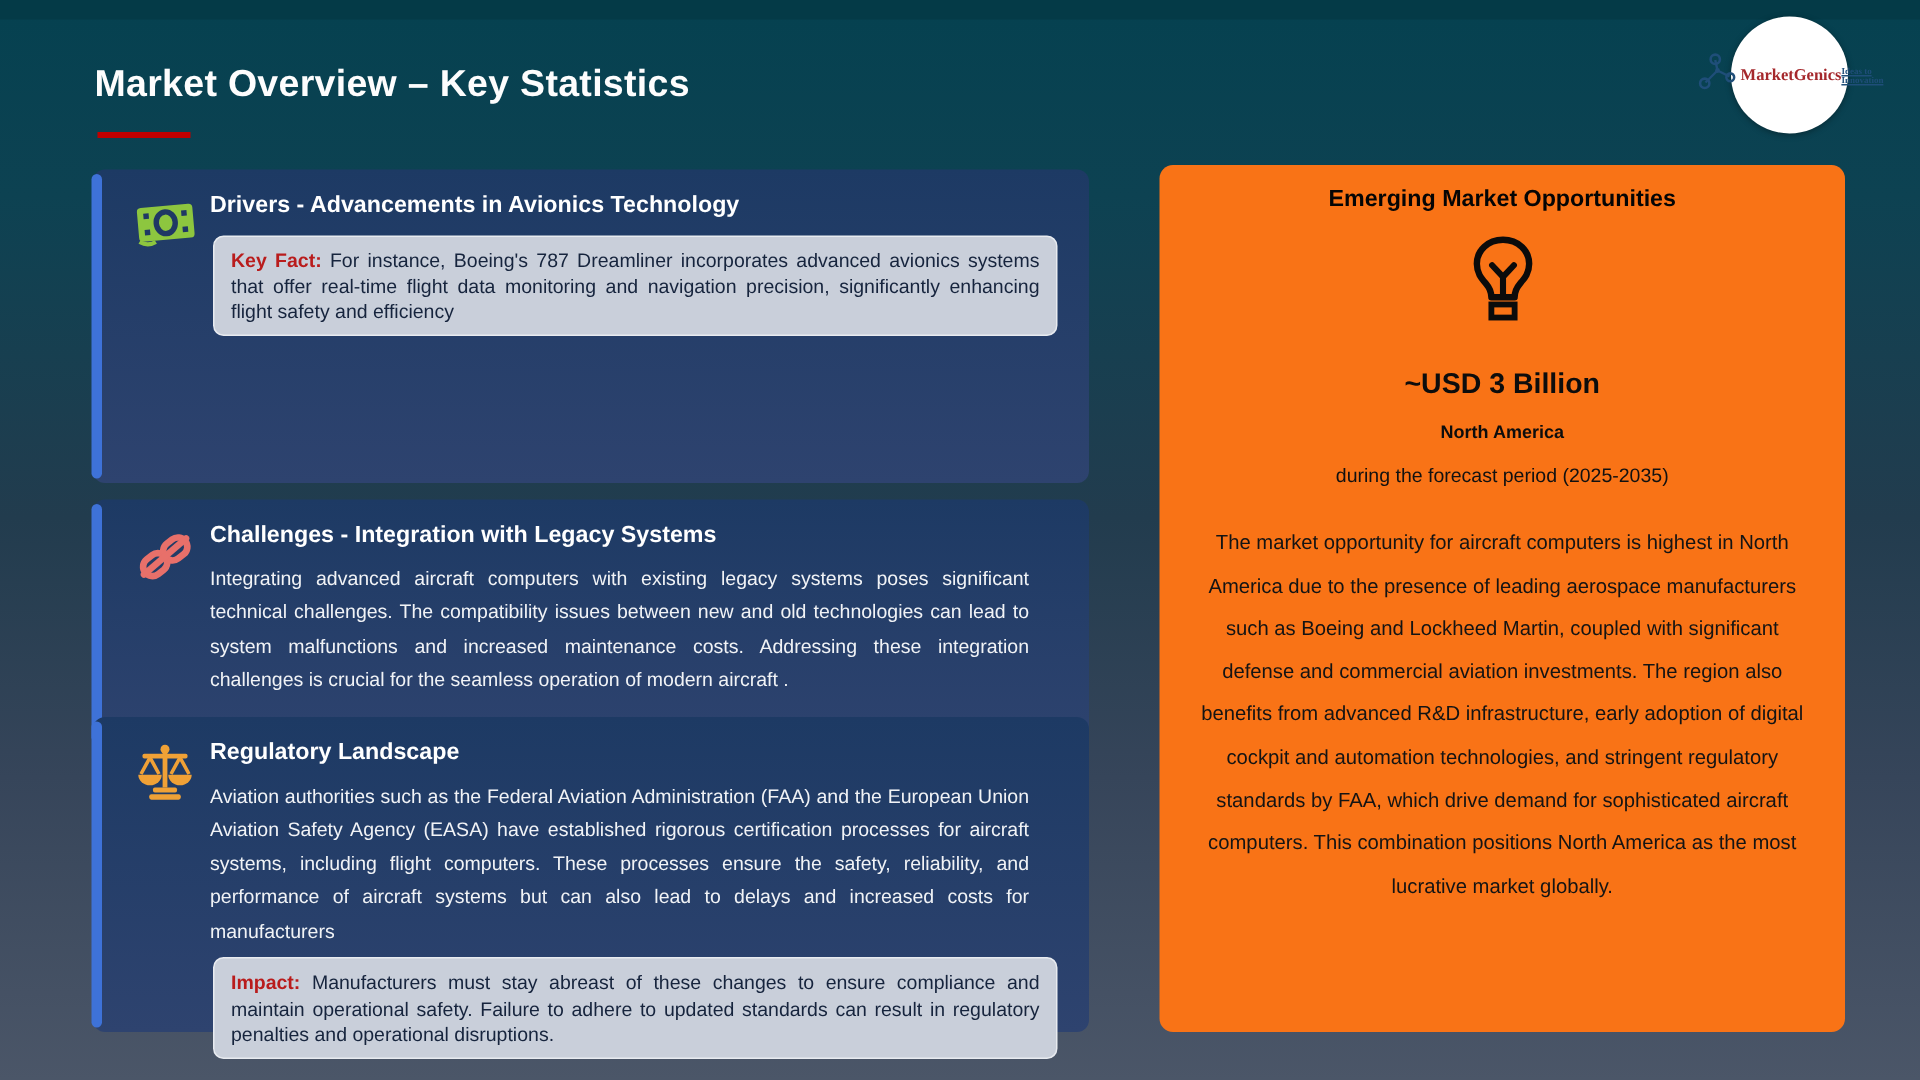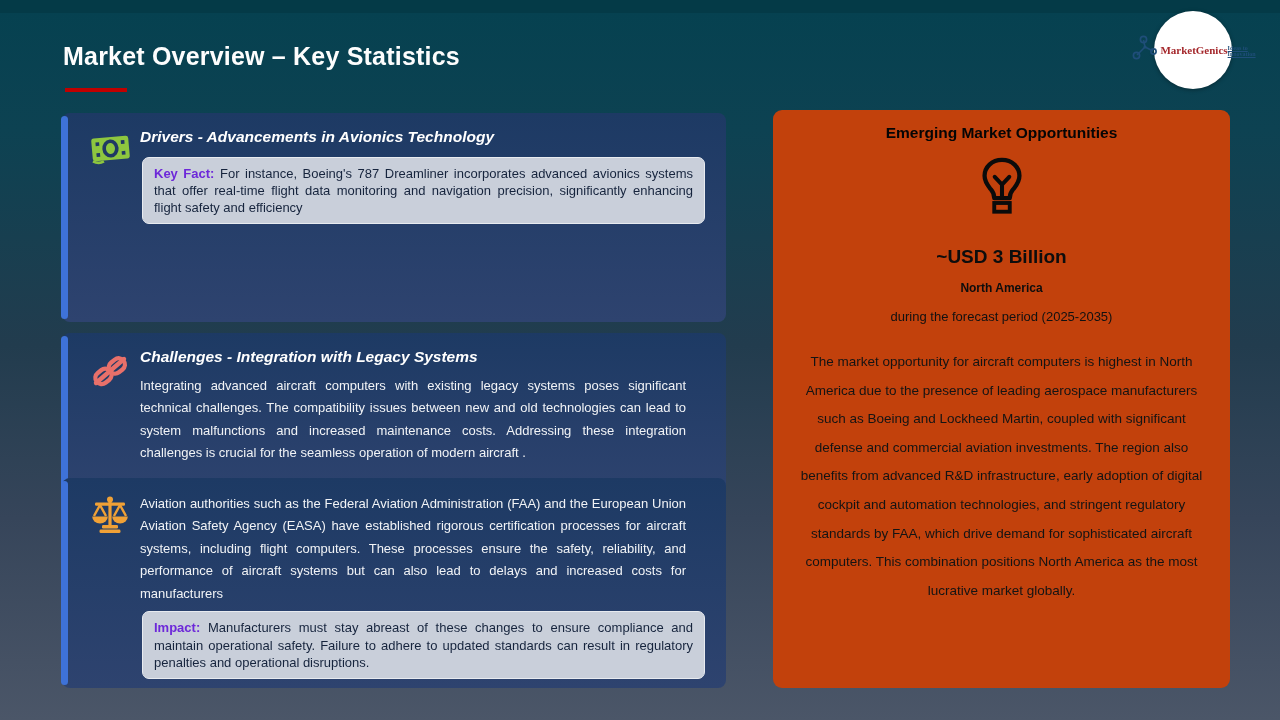--- a/index.html
+++ b/index.html
@@ -23,29 +23,29 @@
   
   .card { position:absolute; left:62px; width:664px; border-radius:8px;
     background:linear-gradient(180deg,#1d3a64 0%,#2d426e 0%,#2e436f 100%);
     background:linear-gradient(180deg,#1d3a64 0%,#2e436f 100%); }
   .card::before { content:""; position:absolute; left:-1px; top:3px; bottom:3px; width:7px; border-radius:8px; background:#3e72d8; }
   .card-1 { top:113px; height:209px; }
   .card-2 { top:333px; height:165px; }
   .card-3 { top:478px; height:210px; }
   .card-icon { position:absolute; left:26px; top:17px; width:44px; height:40px; display:flex; align-items:flex-start; justify-content:center; }
   .card-content { position:absolute; left:78px; top:15px; right:22px; }
-  .card-title { font-size:15.5px; font-weight:bold; color:#fff; margin-bottom:9px;font-style:italic; }
+  .card-title { font-size:15.5px; font-weight:bold; color:#fff; margin-bottom:9px; }
   .card-body { font-size:13px; line-height:1.73; color:#f1f3f6; text-align:justify; width:546px; }
   .callout { background:#c9cfda; border:1px solid #e8ebf0; border-radius:7px; color:#16243d;
     font-size:13px; line-height:1.32; padding:7px 11px; text-align:justify; margin-top:11px; margin-left:2px; width:563px; }
-  .callout b { color:#6d28d9; }
+  .callout b { color:#b91c1c; }
   .card-3 .callout { margin-top:6px; }
 
   
-  .opp-panel { position:absolute; left:773px; top:110px; width:457px; height:578px; background:#c2410c; border-radius:9px;
+  .opp-panel { position:absolute; left:773px; top:110px; width:457px; height:578px; background:#f97316; border-radius:9px;
     color:#0d0d0d; text-align:center; padding:14px 22px 0 22px; }
   .opp-title { font-size:15.5px; font-weight:bold; color:#050505; }
   .opp-bulb { margin-top:14px; height:62px; display:flex; justify-content:center; }
   .opp-value { margin-top:28px; font-size:19px; font-weight:bold; }
   .opp-caption { margin-top:14px; font-size:13px; color:#111; }
   .opp-region { margin-top:13px; font-size:12px; font-weight:bold; }
   .opp-period { margin-top:14px; font-size:13px; color:#111; }
   .opp-desc { margin-top:24px; font-size:13.5px; line-height:2.12; color:#141414; }
 </style>
 </head>
@@ -123,20 +123,21 @@
         <path d="M11 10 L5 21 M11 10 L17 21" fill="none" stroke-width="2.4"></path>
         <path d="M3.2 21.5 a7.8 7 0 0 0 15.6 0 Z" stroke="none"></path>
         <path d="M31 10 L25 21 M31 10 L37 21" fill="none" stroke-width="2.4"></path>
         <path d="M23.2 21.5 a7.8 7 0 0 0 15.6 0 Z" stroke="none"></path>
         <rect x="13" y="30" width="16" height="3.4" rx="1.2" stroke="none"></rect>
         <rect x="10.5" y="34.5" width="21" height="3.6" rx="1.4" stroke="none"></rect>
       </g>
     </svg>
   </div>
   <div class="card-content">
+    <div class="card-title">Regulatory Landscape</div>
     <div class="card-body">Aviation authorities such as the Federal Aviation Administration (FAA) and the European Union Aviation Safety Agency (EASA) have established rigorous certification processes for aircraft systems, including flight computers. These processes ensure the safety, reliability, and performance of aircraft systems but can also lead to delays and increased costs for manufacturers</div>
     <div class="callout">
       <b>Impact:</b>
       <span>Manufacturers must stay abreast of these changes to ensure compliance and maintain operational safety. Failure to adhere to updated standards can result in regulatory penalties and operational disruptions.</span>
     </div>
   </div>
 </div>
 
 <div class="opp-panel">
   <div class="opp-title">Emerging Market Opportunities</div>

